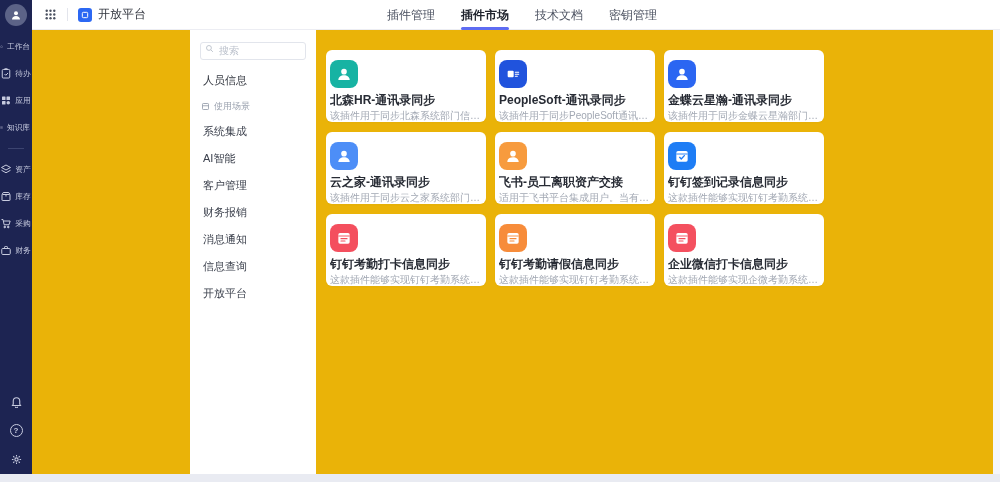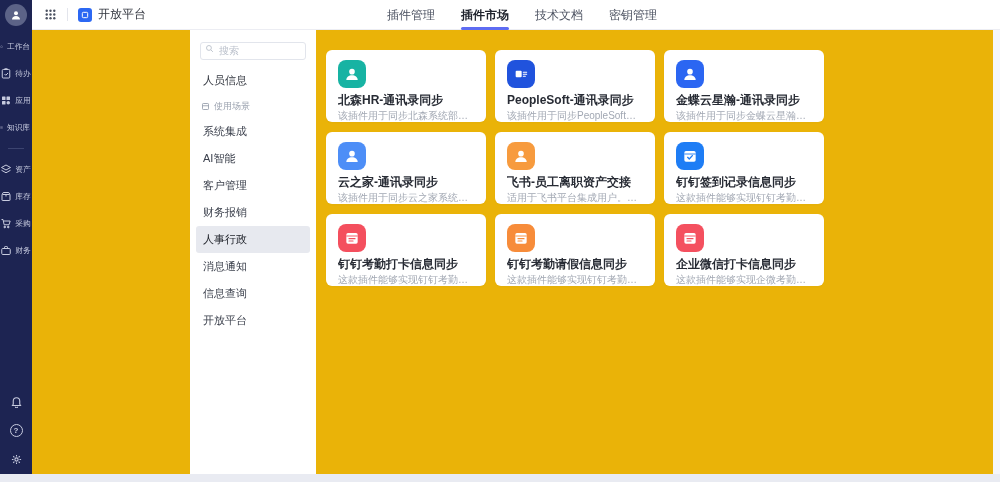--- a/index.html
+++ b/index.html
@@ -50,21 +50,21 @@
     font-size:11px; color:#32363f; cursor:pointer; margin-top:8px; }
   .cat-section { height:22px; display:flex; align-items:center; gap:4px; padding:0 11px;
     font-size:9px; color:#9aa1ae; margin-top:2px; }
   .cat-item { height:27px; display:flex; align-items:center; margin:0 6px; padding:0 7px;
     font-size:11px; color:#3c414d; border-radius:3px; cursor:pointer; }
   .cat-item.selected { background:#e7e9ef; color:#23262e; }
 
   
   .cards { position:absolute; left:294px; top:20px;
     display:grid; grid-template-columns:repeat(3,160px); grid-auto-rows:72px; gap:10px 9px; }
-  .card { background:#fff; border-radius:6px; padding:10px 12px 0; cursor:pointer;
+  .card { background:#fff; border-radius:6px; padding:10px 4px 0; cursor:pointer;
     box-shadow:0 1px 2px rgba(40,50,90,.03); overflow:hidden; }
   .card-ic { width:28px; height:28px; border-radius:8px; margin-bottom:5px;
     display:flex; align-items:center; justify-content:center; }
   .card-title { font-size:12px; line-height:14px; color:#272b34; font-weight:bold;
     white-space:nowrap; overflow:hidden; text-overflow:ellipsis; margin-bottom:3px; }
   .card-desc { font-size:10px; line-height:12px; color:#a2a8b3;
     white-space:nowrap; overflow:hidden; text-overflow:ellipsis; }
 
   
   .hscroll { position:absolute; left:0; bottom:0; width:1000px; height:8px; background:#e9ebf2; }
@@ -199,21 +199,20 @@
       <svg width="9" height="9" viewBox="0 0 24 24" fill="none" stroke="#9aa1ae" stroke-width="2.4">
           <rect x="4" y="4" width="16" height="16" rx="2"></rect>
           <path d="M4 10h16"></path>
         </svg>
       <span>使用场景</span>
     </div>
     <div class="cat-item">系统集成</div>
     <div class="cat-item">AI智能</div>
     <div class="cat-item">客户管理</div>
     <div class="cat-item">财务报销</div>
-    <div class="cat-item selected">人事行政</div>
     <div class="cat-item">消息通知</div>
     <div class="cat-item">信息查询</div>
     <div class="cat-item">开放平台</div>
   </div>
 
   <div class="cards">
 
     <div class="card">
       <div class="card-ic" style="background: rgb(23, 179, 163); color: rgb(23, 179, 163);">
         <svg width="16" height="16" viewBox="0 0 24 24">

